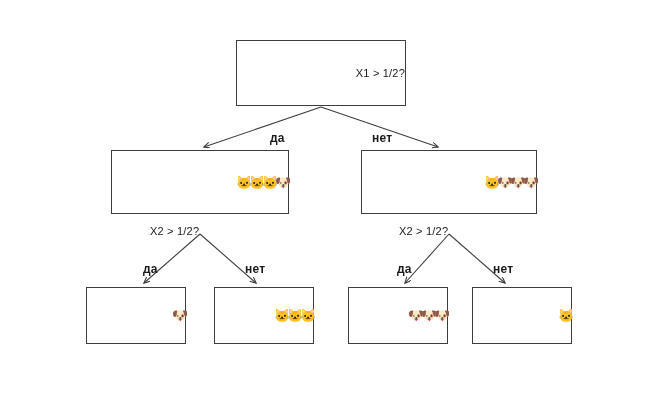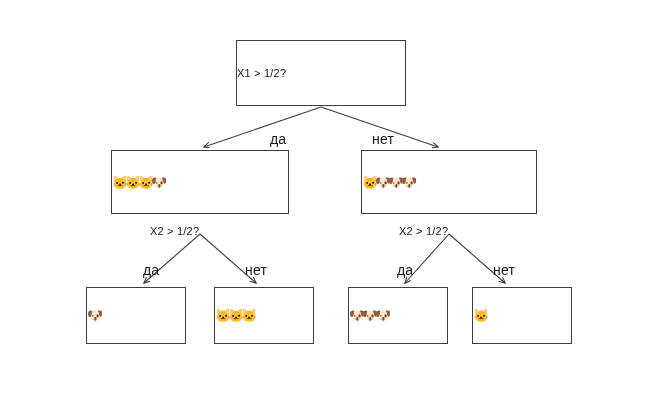--- a/index.html
+++ b/index.html
@@ -15,21 +15,21 @@
     font-family: "Liberation Sans", sans-serif;
     overflow: hidden;
   }
   .node-box {
     position: absolute;
     box-sizing: border-box;
     border: 1.5px solid #3d3d3d;
     background: #ffffff;
     display: flex;
     align-items: center;
-    justify-content: flex-start;
+    justify-content: flex-end;
   }
   .node-text {
     font-size: 11px;
     color: #1a1a1a;
     letter-spacing: 0.2px;
     white-space: nowrap;
   }
   .emoji-row {
     display: flex;
     align-items: center;
@@ -47,24 +47,25 @@
   }
   .split-label {
     position: absolute;
     font-size: 11px;
     color: #1a1a1a;
     white-space: nowrap;
     letter-spacing: 0.2px;
   }
   .edge-label {
     position: absolute;
-    font-size: 14px;
+    font-size: 12px;
     color: #1a1a1a;
     white-space: nowrap;
     letter-spacing: 0.2px;
+    font-weight: bold;
   }
   svg.edges {
     position: absolute;
     left: 0;
     top: 0;
     width: 650px;
     height: 401px;
     pointer-events: none;
   }
 </style>

